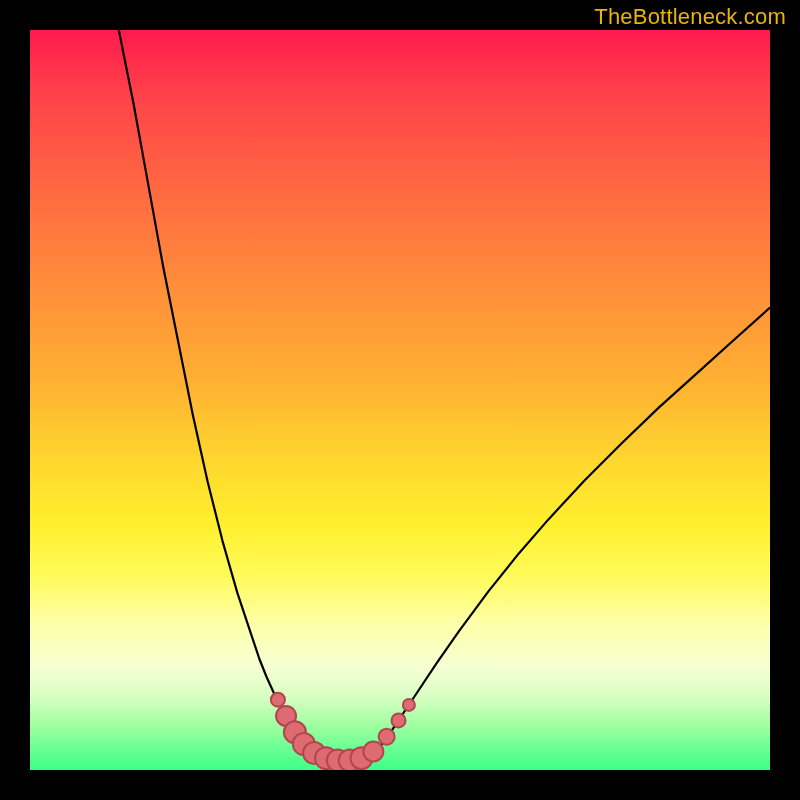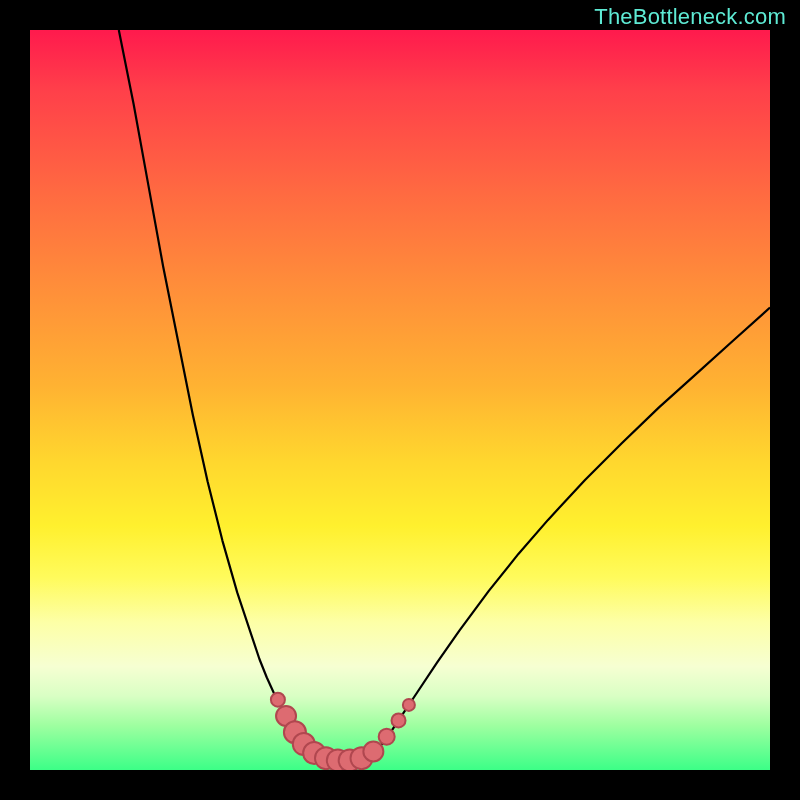--- a/index.html
+++ b/index.html
@@ -14,21 +14,21 @@
   .outer {
     position: relative;
     width: 800px;
     height: 800px;
     background: #000;
   }
   .watermark {
     position: absolute;
     top: 4px;
     right: 14px;
-    color: #5eead4;
+    color: #eab308;
     font-size: 22px;
     font-weight: 400;
     letter-spacing: 0.2px;
     z-index: 50;
   }
   .plot {
     position: absolute;
     left: 30px;
     top: 30px;
     width: 740px;

